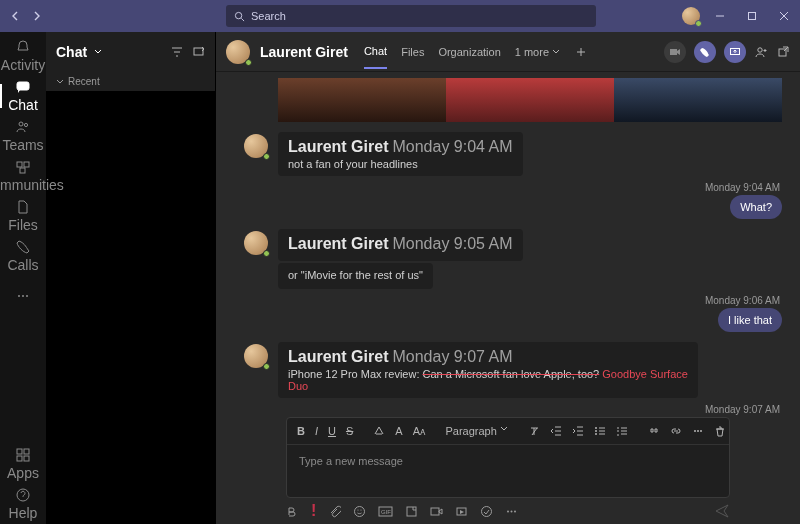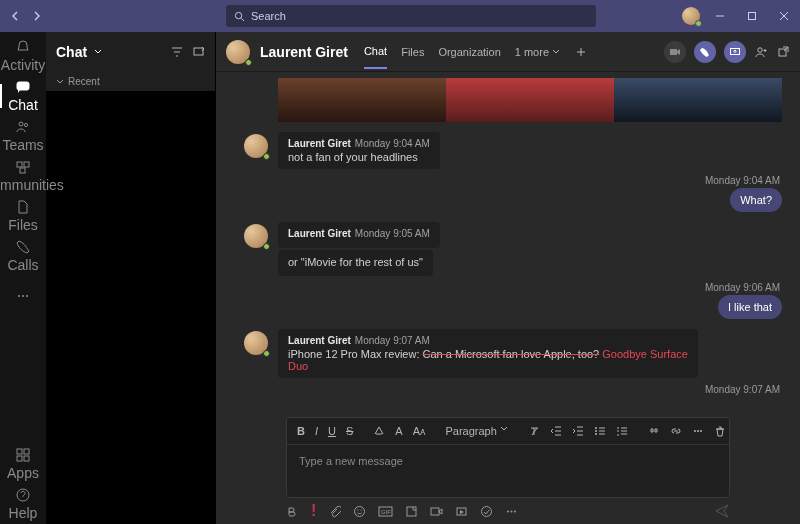--- a/index.html
+++ b/index.html
@@ -42,21 +42,21 @@
   .callbtn { background:#6264a7; color:#fff;}
   .callbtn.dim { background:#3b3b3b; color:#8a8a8a;}
   .sqicon { color:#b5b5b5; width:14px; height:14px; display:flex; align-items:center; justify-content:center;}
 
   .messages { flex:1; overflow:hidden; padding:6px 18px 4px 28px; font-size:11px; position:relative;}
   .msg-row { display:flex; gap:10px; margin:10px 0 2px 0; }
   .msg-avatar { width:24px; height:24px; flex:0 0 24px; margin-top:2px;}
   .avatar-circ { width:24px; height:24px; border-radius:50%; background: radial-gradient(circle at 30% 30%, #e6c79c, #a87c4f); position:relative;}
   .avatar-circ .presence-dot{ border-color:#292929;}
   .bubble { background:#1f1f1f; border-radius:4px; padding:6px 10px; max-width:420px; display:inline-block;}
-  .meta { color:#a0a0a0; font-size:10px; margin-bottom:2px;}
+  .meta { color:#a0a0a0; font-size:16px; margin-bottom:2px;}
   .meta .author{ color:#e6e6e6; font-weight:600; margin-right:4px;}
   .mine-row { display:flex; justify-content:flex-end; margin:6px 0;}
   .mine-wrap { display:flex; flex-direction:column; align-items:flex-end; }
   .mine-ts { color:#9a9a9a; font-size:10px; margin-bottom:2px; padding-right:2px;}
   .mine-bubble { background:#464775; color:#fff; border-radius:12px; padding:6px 10px;}
   .strike { text-decoration: line-through; text-decoration-color:#e74856; }
   .redtext{ color:#e74856; }
   .imgstrip { margin-left:34px; height:44px; display:flex; }
   .imgstrip .im { flex:1; background:#444;}
   .imgstrip .im:nth-child(1){background:linear-gradient(#6b3f2b,#27160f);}

